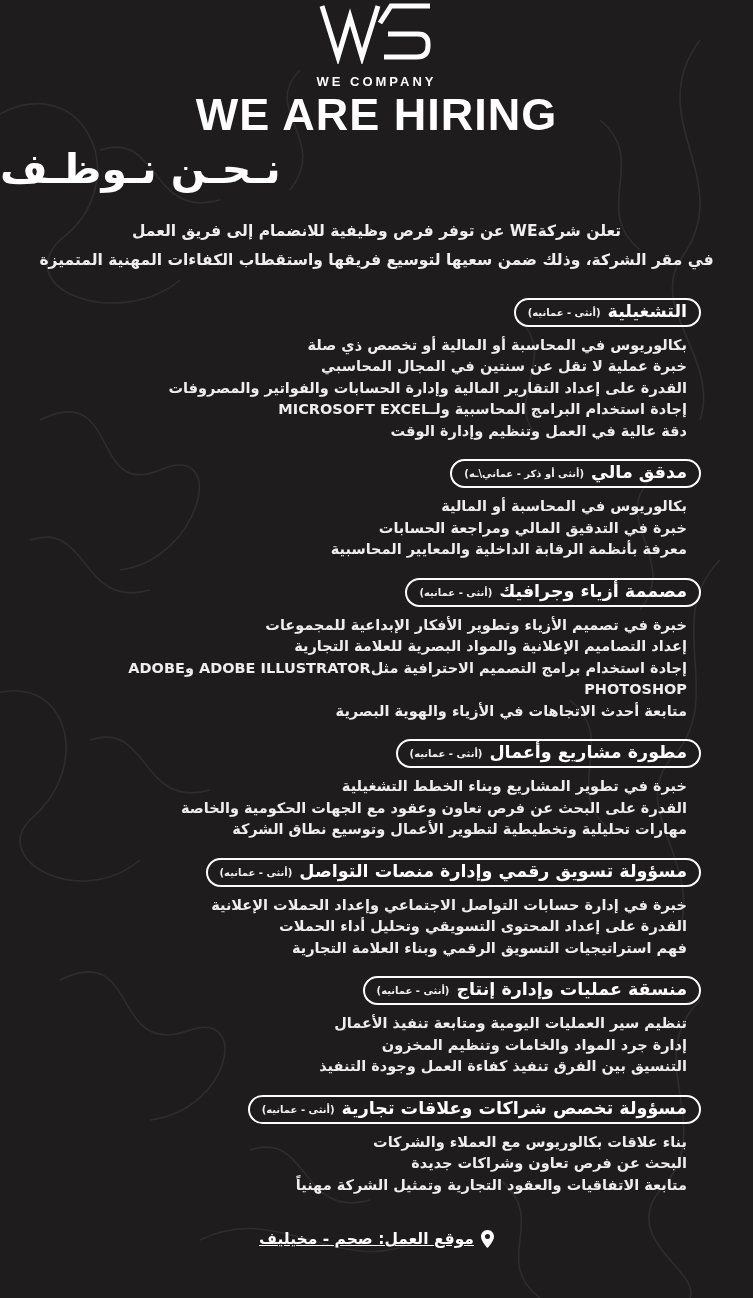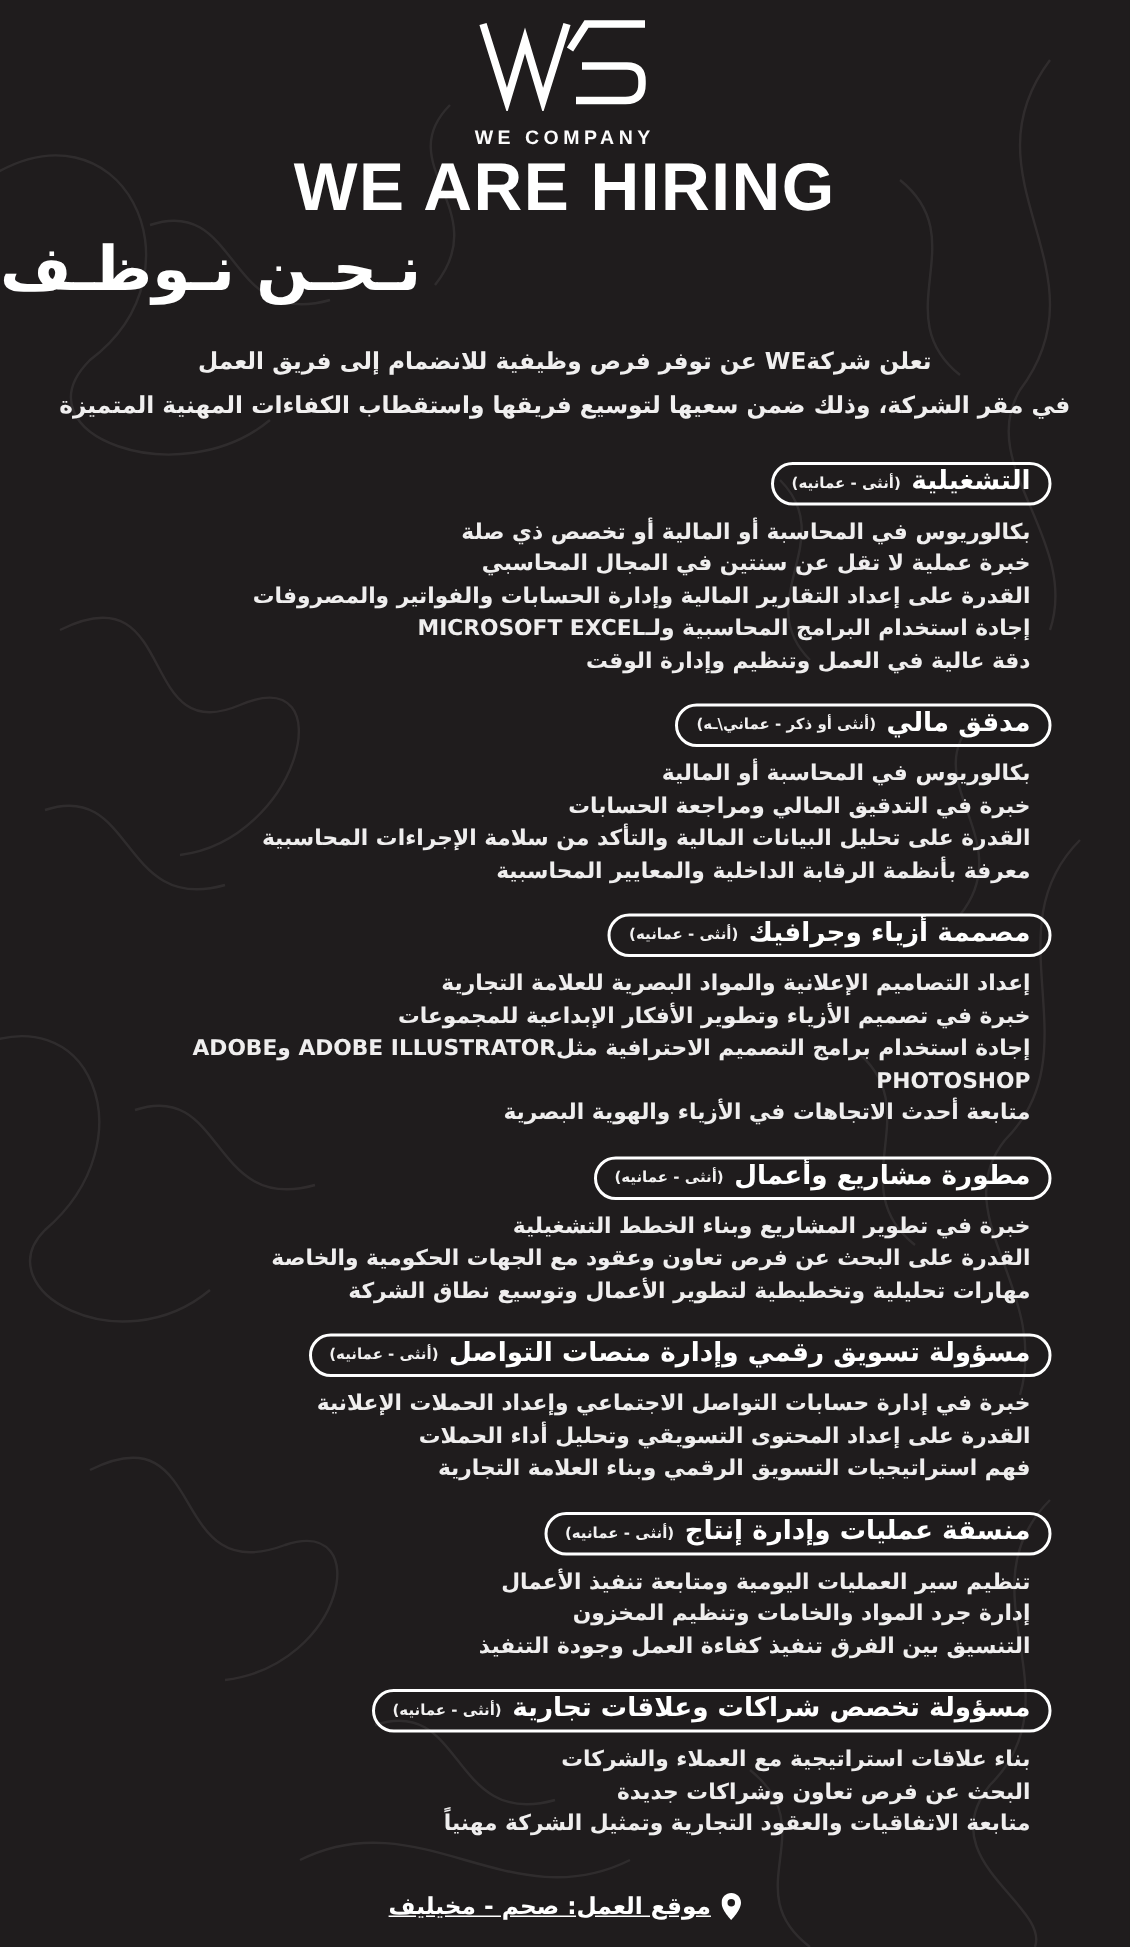--- a/index.html
+++ b/index.html
@@ -5,21 +5,21 @@
   html,body{margin:0;padding:0;}
   body{
     width:753px;height:1298px;
     background:#1f1c1d;
     color:#f2f1f1;
     font-family:"DejaVu Sans",sans-serif;
     overflow:hidden;
     position:relative;
   }
   .texture{position:absolute;inset:0;z-index:0;pointer-events:none;}
-  .page{position:relative;z-index:1;width:100%;height:100%;box-sizing:border-box;padding-top:10px;}
+  .page{position:relative;z-index:1;width:100%;height:100%;box-sizing:border-box;}
 
   
   .logo-wrap{text-align:center;}
   .logo-svg{display:inline-block;}
   .company-label{
     text-align:center;margin-top:6px;
     font-family:"Liberation Sans",sans-serif;
     font-size:13px;font-weight:600;letter-spacing:3px;color:#fbfbfb;
   }
   .hero-en{
@@ -130,33 +130,32 @@
     </section>
 
     <section class="job">
       <div class="badge">
         <span class="badge-title">مدقق مالي</span>
         <span class="badge-note">(أنثى أو ذكر - عماني\ـه)</span>
       </div>
       <ul class="reqs">
         <li>بكالوريوس في المحاسبة أو المالية</li>
         <li>خبرة في التدقيق المالي ومراجعة الحسابات</li>
-        <li>القدرة على تحليل البيانات المالية والتأكد من سلامة الإجراءات المحاسبية</li>
         <li>معرفة بأنظمة الرقابة الداخلية والمعايير المحاسبية</li>
       </ul>
     </section>
 
     <section class="job">
       <div class="badge">
         <span class="badge-title">مصممة أزياء وجرافيك</span>
         <span class="badge-note">(أنثى - عمانيه)</span>
       </div>
       <ul class="reqs">
+        <li>خبرة في تصميم الأزياء وتطوير الأفكار الإبداعية للمجموعات</li>
         <li>إعداد التصاميم الإعلانية والمواد البصرية للعلامة التجارية</li>
-        <li>خبرة في تصميم الأزياء وتطوير الأفكار الإبداعية للمجموعات</li>
         <li>إجادة استخدام برامج التصميم الاحترافية مثلADOBE ILLUSTRATOR وADOBE PHOTOSHOP</li>
         <li>متابعة أحدث الاتجاهات في الأزياء والهوية البصرية</li>
       </ul>
     </section>
 
     <section class="job">
       <div class="badge">
         <span class="badge-title">مطورة مشاريع وأعمال</span>
         <span class="badge-note">(أنثى - عمانيه)</span>
       </div>
@@ -190,21 +189,21 @@
         <li>التنسيق بين الفرق تنفيذ كفاءة العمل وجودة التنفيذ</li>
       </ul>
     </section>
 
     <section class="job">
       <div class="badge">
         <span class="badge-title">مسؤولة تخصص شراكات وعلاقات تجارية</span>
         <span class="badge-note">(أنثى - عمانيه)</span>
       </div>
       <ul class="reqs">
-        <li>بناء علاقات استراتيجية مع العملاء والشركات</li>
+        <li>بناء علاقات بكالوريوس مع العملاء والشركات</li>
         <li>البحث عن فرص تعاون وشراكات جديدة</li>
         <li>متابعة الاتفاقيات والعقود التجارية وتمثيل الشركة مهنياً</li>
       </ul>
     </section>
 
   </div>
 
   <div class="location-line">
     <svg width="13" height="18" viewBox="0 0 13 18" xmlns="http://www.w3.org/2000/svg">
       <path fill="#ffffff" d="M6.5,0 C2.9,0 0,2.9 0,6.5 C0,11.4 6.5,18 6.5,18 C6.5,18 13,11.4 13,6.5 C13,2.9 10.1,0 6.5,0 Z M6.5,9 A2.5,2.5 0 1 1 6.5,4 A2.5,2.5 0 0 1 6.5,9 Z"></path>

